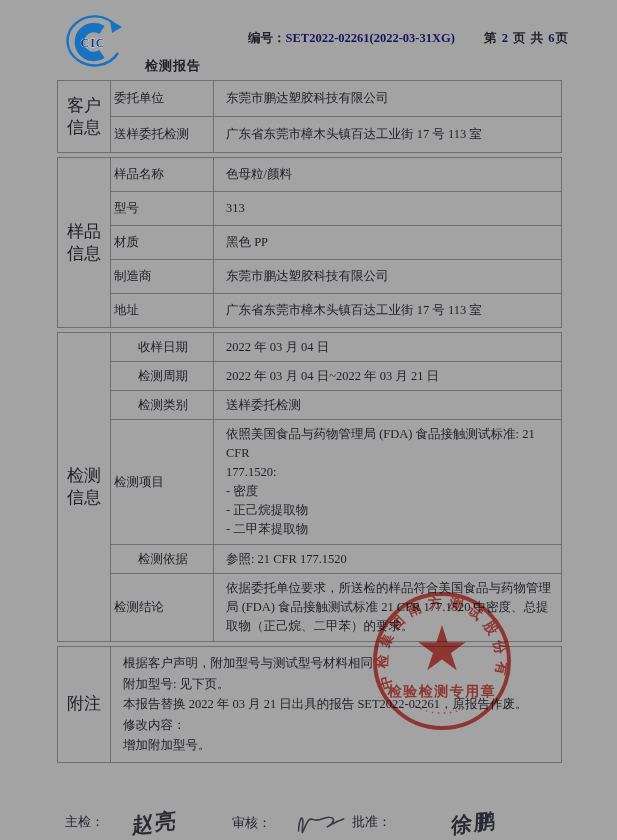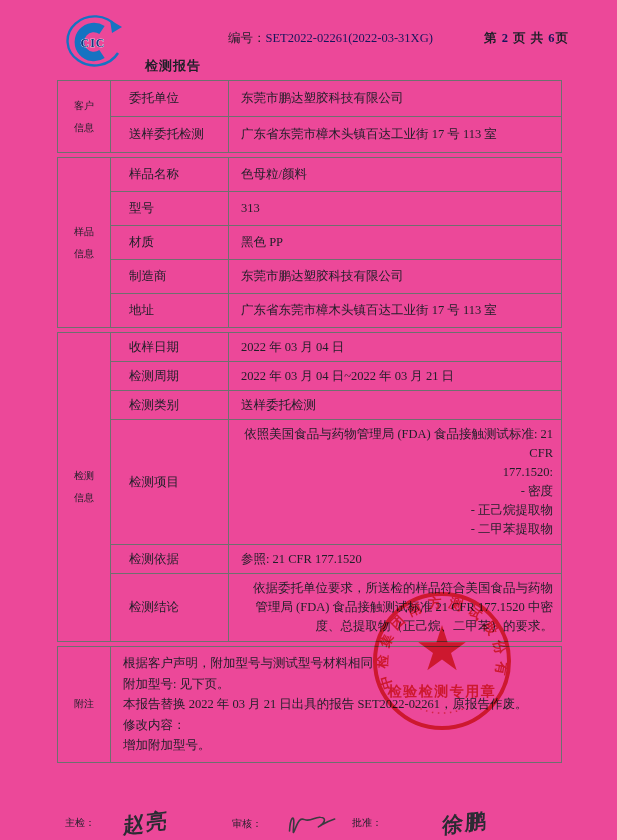--- a/index.html
+++ b/index.html
@@ -1,41 +1,41 @@
 <!DOCTYPE html>
 <html><head>
 <meta charset="utf-8">
 <style>
   html,body{margin:0;padding:0;background:#fff;}
   .page{
-    position:relative;width:617px;height:840px;background:#ec4899;overflow:hidden;
+    position:relative;width:617px;height:840px;background:#a3a3a3;overflow:hidden;
     font-family:"Liberation Serif","DejaVu Serif",serif;
     color:#1f1f28;font-size:12px;
   }
   
   .hdr{position:relative;height:76px;}
   .logo{position:absolute;left:60px;top:15px;width:66px;height:54px;}
   .hdr-title{position:absolute;left:145px;top:30px;font-weight:bold;font-size:13px;letter-spacing:1px;margin-top:27px;}
-  .hdr-no{position:absolute;left:228px;top:30px;font-weight:normal;font-size:12.5px;}
+  .hdr-no{position:absolute;left:248px;top:30px;font-weight:bold;font-size:12.5px;}
   .hdr-page{position:absolute;left:462px;top:30px;font-weight:bold;font-size:12.5px;letter-spacing:1px;margin-left:22px;}
   .navy{color:#15155c;}
   
   table.sec{border-collapse:collapse;margin-left:57px;width:505px;table-layout:fixed;margin-top:4px;}
   table.sec td{border:1px solid #6f6f6f;vertical-align:middle;}
-  td.g{width:50px;text-align:center;line-height:22px;white-space:pre-line;font-size:10px;}
-  td.l{width:98px;padding-left:18px;font-size:12.5px;}
+  td.g{width:50px;text-align:center;line-height:22px;white-space:pre-line;font-size:17px;}
+  td.l{width:98px;padding-left:3px;font-size:12.5px;}
   td.v{padding-left:12px;padding-right:8px;font-size:12.5px;line-height:19px;}
   .pre{white-space:pre-line;}
-  .h33{height:33px;} .h31{height:31px;font-family:Liberation Serif, serif;} .h26{height:26px;}
-  td.pad{padding-top:5px;padding-bottom:5px;text-align:right;}
+  .h33{height:33px;} .h31{height:31px;font-family:Liberation Serif, serif;} .h26{height:26px;text-align:center;}
+  td.pad{padding-top:5px;padding-bottom:5px;}
   td.note{padding:6px 10px 6px 12px;line-height:20.5px;}
   
   .signs{position:relative;margin-left:65px;margin-top:46px;height:46px;}
   .c1{position:absolute;left:0;}  .c2{position:absolute;left:167px;} .c3{position:absolute;left:287px;}
-  .slabel{font-size:10px;}
+  .slabel{font-size:13px;}
   .sig{display:inline-block;font-size:21px;font-weight:bold;color:#2b2b33;
        transform:rotate(-7deg) skewX(-9deg);letter-spacing:2px;margin-left:28px;vertical-align:middle;}
   .sig3{margin-left:60px;}
   
   .stamp{position:absolute;left:367px;top:586px;width:150px;height:150px;opacity:.87;
          mix-blend-mode:multiply;pointer-events:none;}
 </style>
 </head>
 <body>
 

